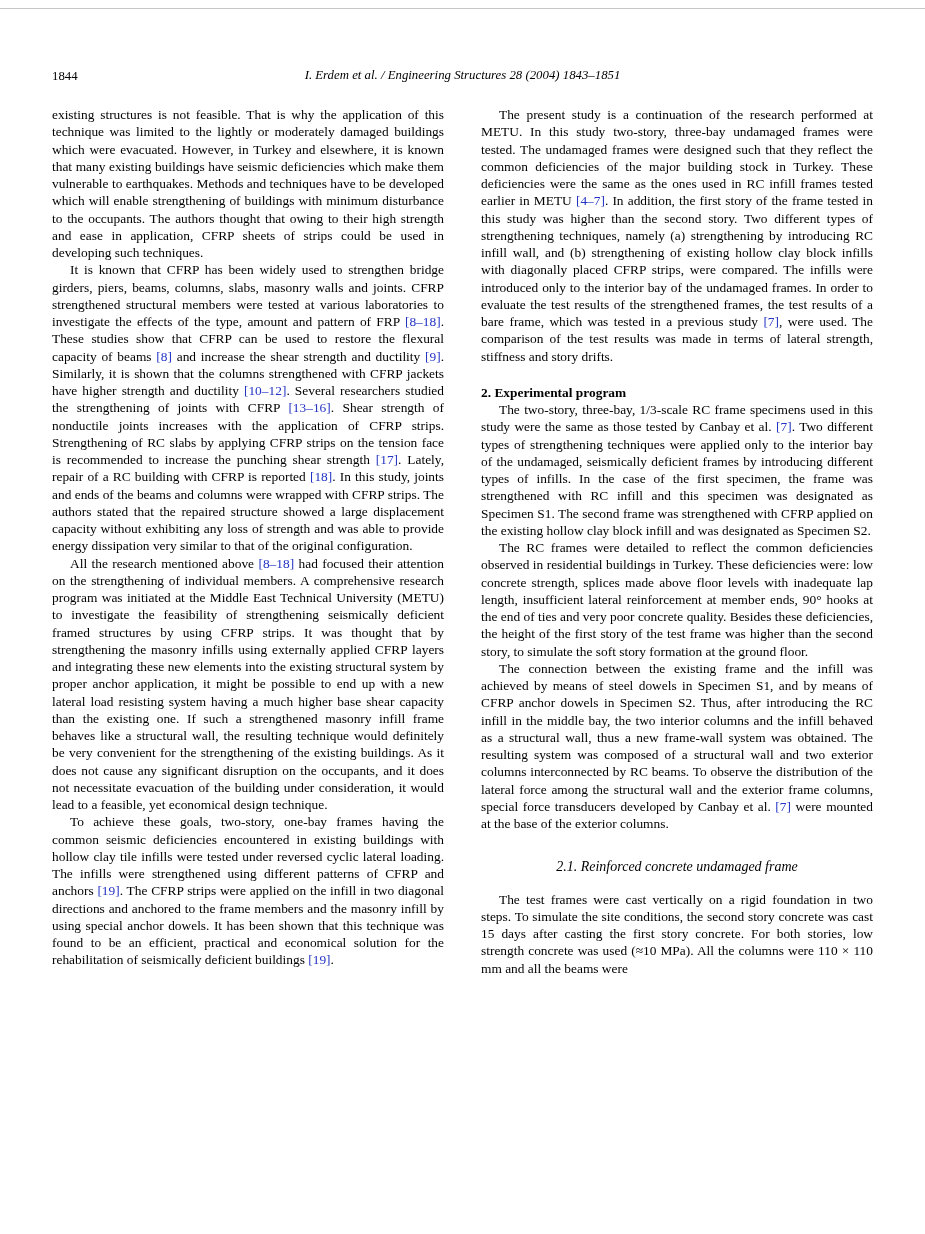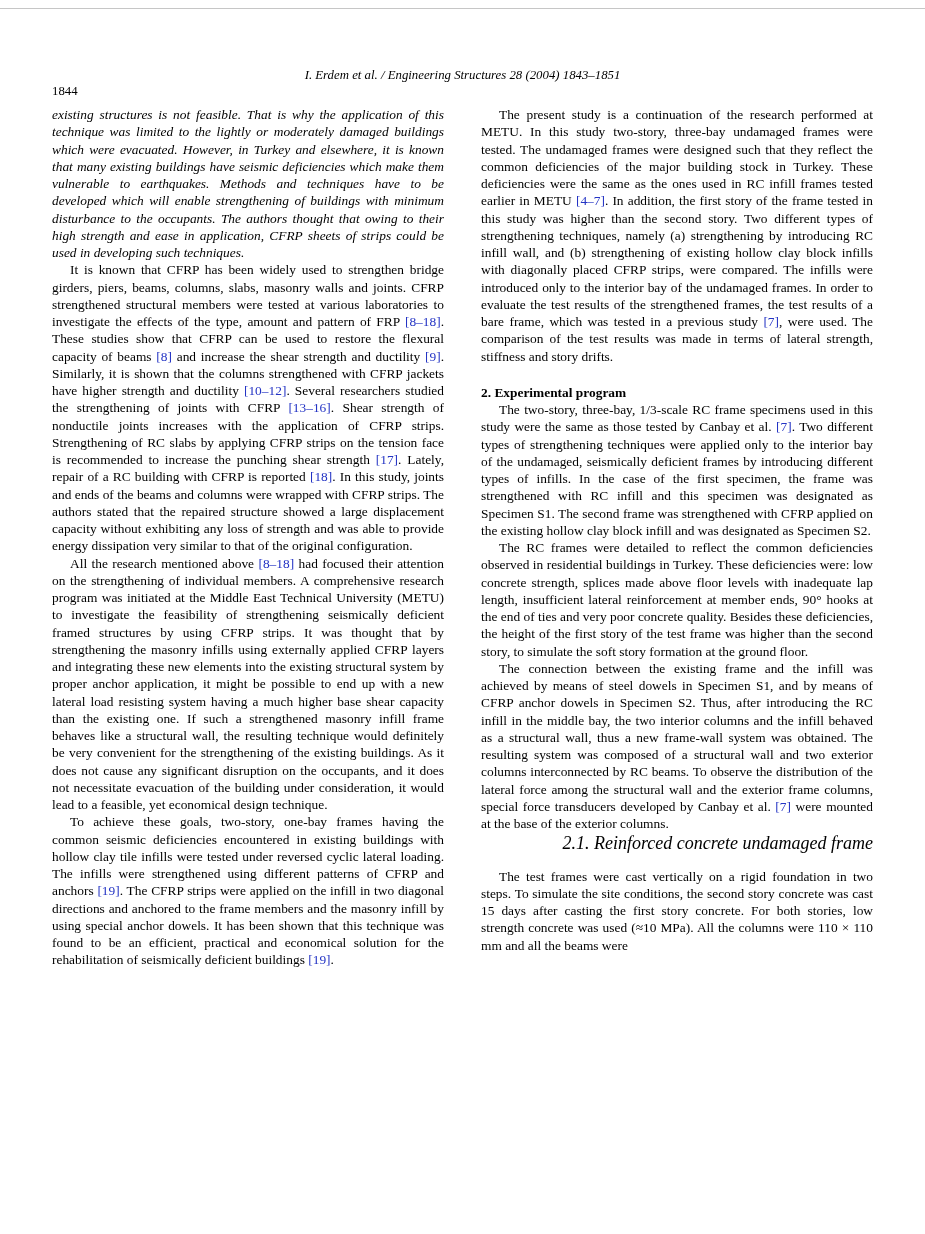--- a/index.html
+++ b/index.html
@@ -37,21 +37,21 @@
   }
   .header{
     position:relative;
     height:17px;
     font-size:12.8px;
     margin-bottom:21px;
   }
   .page-number{
     position:absolute;
     left:0;
-    top:16px;
+    top:1px;
   }
   .running-head{
     position:absolute;
     left:0;
     right:0;
     top:0;
     text-align:center;
     font-style:italic;
   }
   .columns{
@@ -64,37 +64,36 @@
     line-height:17.25px;
     text-align:justify;
     hyphens:none;
   }
   .col p{
     margin:0;
     text-indent:18px;
   }
   .col p.noindent{
     text-indent:0;
-    font-style:italic;
   }
   .col h2.section{
     font-size:13.4px;
     font-weight:bold;
     font-style:normal;
     text-align:left;
     text-indent:0;
     margin:19px 0 0 0;
   }
   .col h3.subsection{
-    font-size:18px;
+    font-size:14px;
     font-weight:normal;
     font-style:italic;
-    text-align:right;
+    text-align:center;
     text-indent:0;
-    margin:3px 0 15px 0;
+    margin:26px 0 15px 0;
   }
   .cite{
     color:var(--cite-color);
   }
 </style>
 </head>
 <body>
 
 <div class="page">
   <div class="top-edge"></div>

